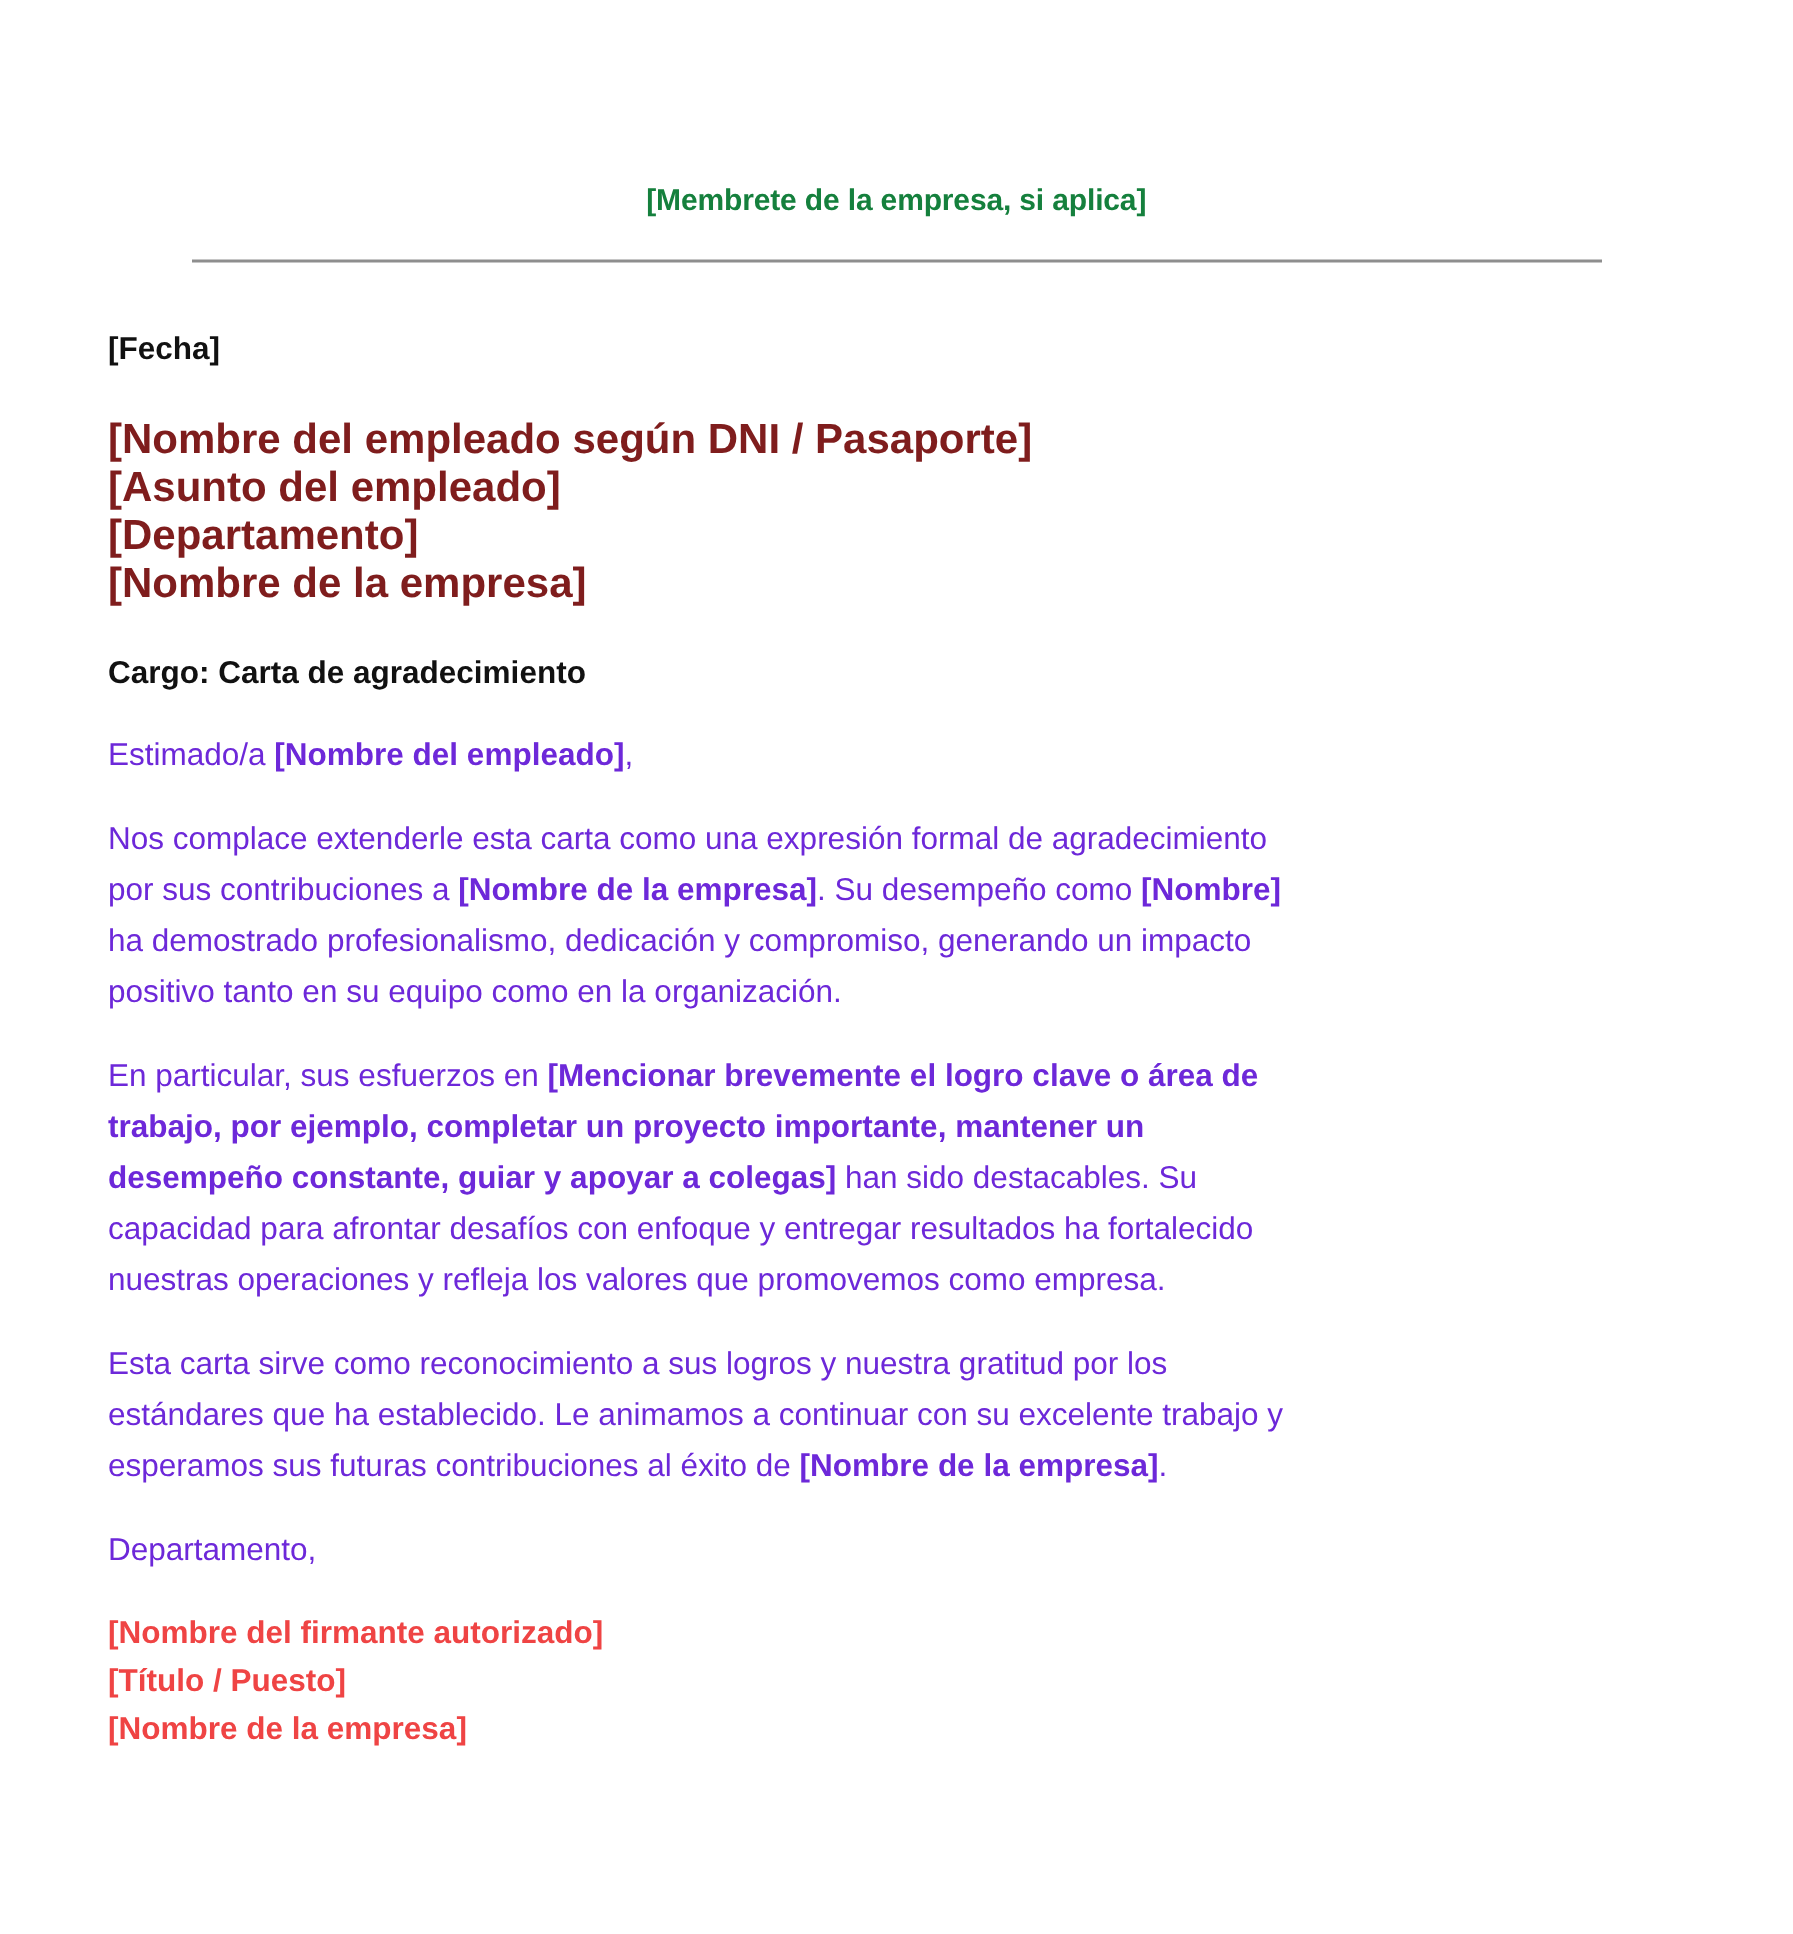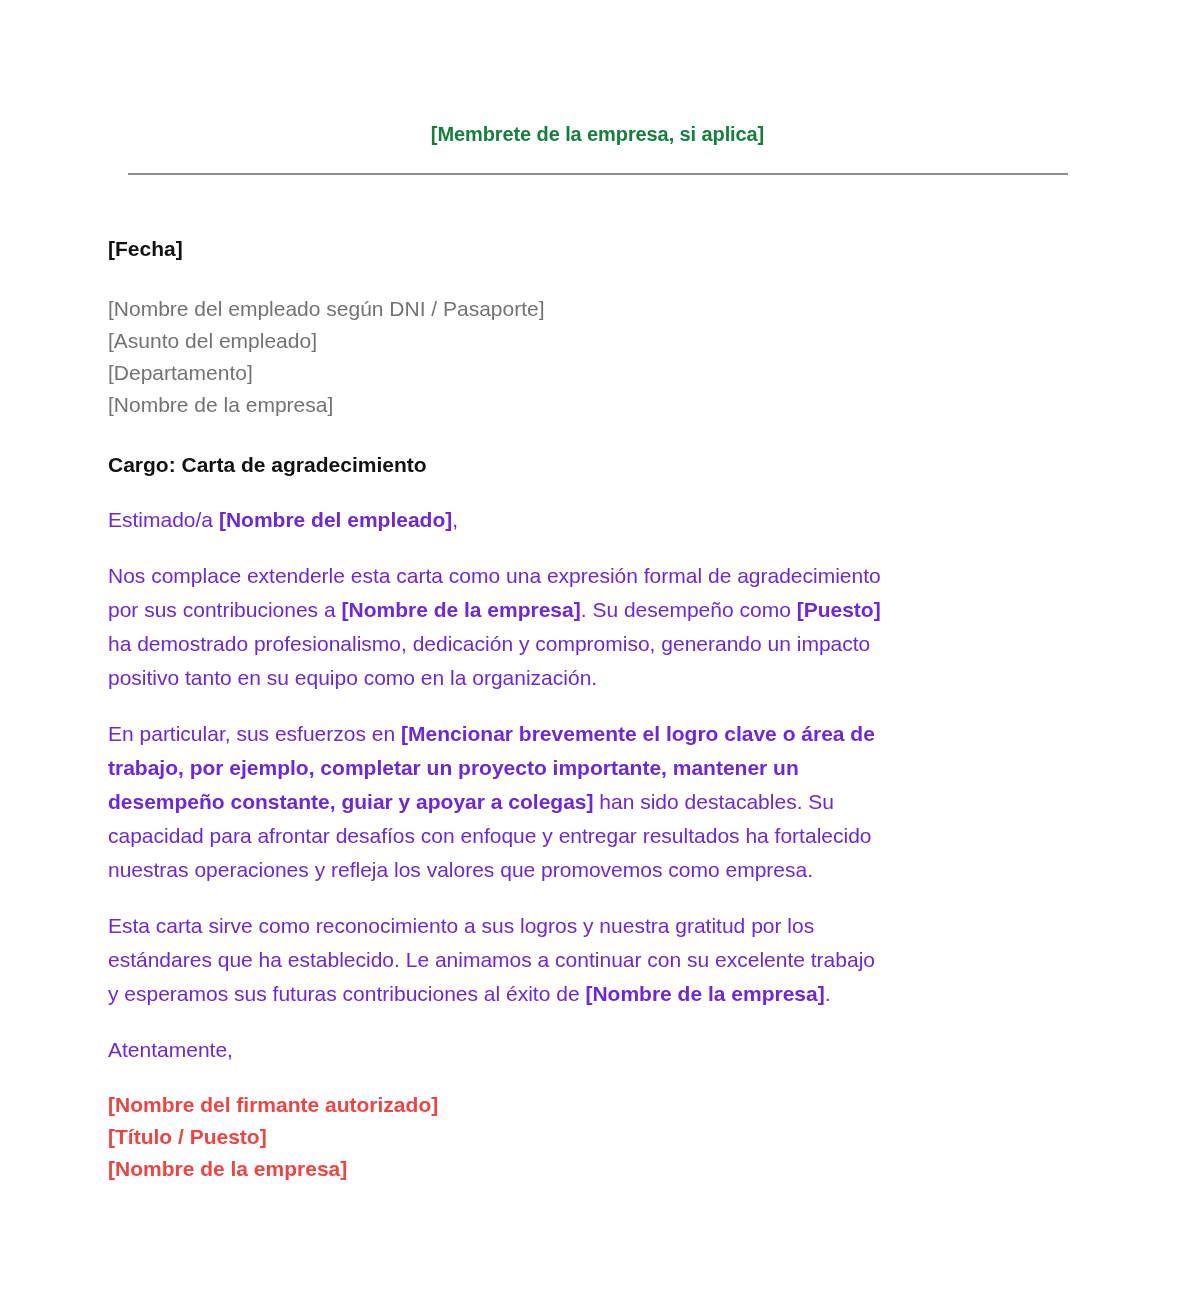--- a/index.html
+++ b/index.html
@@ -33,22 +33,22 @@
     padding-top: 122px;
     line-height: 1.2;
   }
   .rule {
     border: 0;
     border-top: 2px solid #8e8e8e;
     margin: 27px 127px 0 128px;
     height: 0;
   }
   .content {
-    margin: 16px;
-    padding: 0 128px 0 92px;
+    margin: 0;
+    padding: 0 128px 0 72px;
     box-sizing: border-box;
     width: 995px;
   }
   .block {
     margin: 0;
   }
   .spacer-lg { height: 42px; }
   .spacer-md { height: 28px; }
   .spacer-sm { height: 22px; }
 
@@ -67,24 +67,24 @@
     font-size: 21px;
     line-height: 34px;
     color: #6d28d9;
     max-width: 920px;
     text-align: left;
   }
   p.para b {
     font-weight: bold;
   }
   .addr-line {
-    font-size: 21px;
+    font-size: 28px;
     line-height: 32px;
-    font-weight: normal;
-    color: #737373;
+    font-weight: bold;
+    color: #7f1d1d;
   }
   .sig-line {
     font-size: 21px;
     line-height: 32px;
     font-weight: bold;
     color: #ef4444;
   }
 </style>
 </head>
 <body>
@@ -113,33 +113,33 @@
     <div class="spacer-md"></div>
 
     <div class="line bold">Cargo: Carta de agradecimiento</div>
 
     <div class="spacer-sm"></div>
 
     <p class="para"><span>Estimado/a </span><b>[Nombre del empleado]</b><span>,</span></p>
 
     <div class="spacer-sm"></div>
 
-    <p class="para"><span>Nos complace extenderle esta carta como una expresión formal de agradecimiento por sus contribuciones a </span><b>[Nombre de la empresa]</b><span>. Su desempeño como </span><b>[Puesto]</b><span> ha demostrado profesionalismo, dedicación y compromiso, generando un impacto positivo tanto en su equipo como en la organización.</span></p>
+    <p class="para"><span>Nos complace extenderle esta carta como una expresión formal de agradecimiento por sus contribuciones a </span><b>[Nombre de la empresa]</b><span>. Su desempeño como </span><b>[Nombre]</b><span> ha demostrado profesionalismo, dedicación y compromiso, generando un impacto positivo tanto en su equipo como en la organización.</span></p>
 
     <div class="spacer-sm"></div>
 
     <p class="para"><span>En particular, sus esfuerzos en </span><b>[Mencionar brevemente el logro clave o área de trabajo, por ejemplo, completar un proyecto importante, mantener un desempeño constante, guiar y apoyar a colegas]</b><span> han sido destacables. Su capacidad para afrontar desafíos con enfoque y entregar resultados ha fortalecido nuestras operaciones y refleja los valores que promovemos como empresa.</span></p>
 
     <div class="spacer-sm"></div>
 
     <p class="para"><span>Esta carta sirve como reconocimiento a sus logros y nuestra gratitud por los estándares que ha establecido. Le animamos a continuar con su excelente trabajo y esperamos sus futuras contribuciones al éxito de </span><b>[Nombre de la empresa]</b><span>.</span></p>
 
     <div class="spacer-sm"></div>
 
-    <p class="para">Atentamente,</p>
+    <p class="para">Departamento,</p>
 
     <div class="spacer-sm"></div>
 
     <div class="block">
       <div class="sig-line">[Nombre del firmante autorizado]</div>
       <div class="sig-line">[Título / Puesto]</div>
       <div class="sig-line">[Nombre de la empresa]</div>
     </div>
 
   </div>

